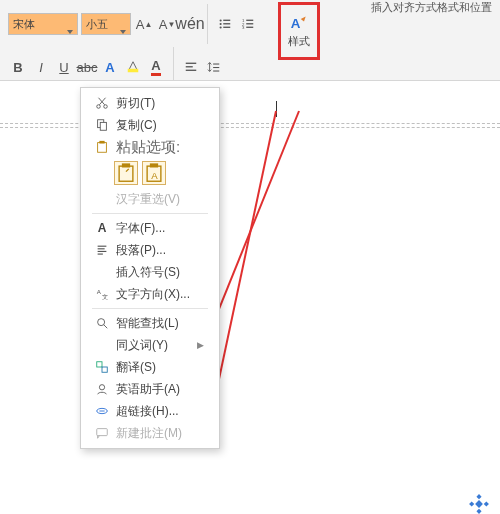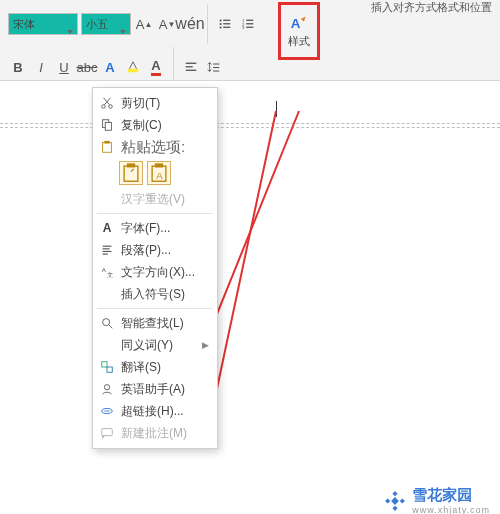--- a/index.html
+++ b/index.html
@@ -1,31 +1,31 @@
 <!DOCTYPE html>
 <html><head>
 <meta charset="utf-8">
 <style>
   html,body{margin:0;padding:0;width:500px;height:514px;font-family:"Microsoft YaHei",Arial,sans-serif;font-size:12px;color:#444;background:#fff;overflow:hidden}
   .ribbon{background:#f3f3f3;border-bottom:1px solid #d6d6d6;padding:4px 8px 6px 8px;position:relative;height:70px}
   .ribbon-row{display:flex;align-items:center;gap:3px;margin-bottom:3px}
-  .font-box,.size-box{background:#14b8a6;border:1px solid #c0c0c0;height:20px;line-height:20px;padding:0 4px;font-size:11px;display:flex;align-items:flex-end}
+  .font-box,.size-box{background:#fdba74;border:1px solid #c0c0c0;height:20px;line-height:20px;padding:0 4px;font-size:11px;display:flex;align-items:flex-end}
   .font-box{width:60px}.size-box{width:40px}
   .dd{width:0;height:0;border-left:3px solid transparent;border-right:3px solid transparent;border-top:4px solid #666;margin-left:auto}
   .ib{width:20px;height:20px;display:flex;align-items:center;justify-content:center;color:#555;font-size:13px;cursor:pointer}
   .ib svg{width:14px;height:14px}
   .sep{width:1px;height:40px;background:#d6d6d6;margin:0 4px}
   .style-btn{position:absolute;top:2px;left:278px;width:36px;height:52px;border:3px solid #e03030;display:flex;flex-direction:column;align-items:center;justify-content:center;font-size:11px;color:#444;background:#f3f3f3}
   .style-btn svg{width:20px;height:20px}
   .tab-row{position:absolute;top:0;right:8px;display:flex;font-size:11px;color:#555}
   .pagebg{position:relative;width:100%;height:444px;background:#fff}
   .ruler-line{position:absolute;top:42px;left:0;right:0;border-top:1px dashed #bfbfbf}
   .ruler-line2{position:absolute;top:46px;left:0;right:0;border-top:1px dashed #bfbfbf}
   .cursor-mark{position:absolute;top:20px;left:276px;width:1px;height:16px;background:#333}
-  .ctx{position:absolute;top:6px;left:92px;width:124px;background:#fff;border:1px solid #cfcfcf;box-shadow:2px 3px 8px rgba(0,0,0,.2);padding:4px 0;font-size:12px}
+  .ctx{position:absolute;top:6px;left:80px;width:124px;background:#fff;border:1px solid #cfcfcf;box-shadow:2px 3px 8px rgba(0,0,0,.2);padding:4px 7px;font-size:12px}
   .ctx .mi{display:flex;align-items:center;height:22px;padding:0 8px 0 6px;gap:6px;color:#444;cursor:pointer}
   .ctx .mi.disabled{color:#b0b0b0}
   .ctx .mi .ic{width:16px;height:16px;display:flex;align-items:center;justify-content:center;flex:none}
   .ctx .mi .ic svg{width:14px;height:14px}
   .ctx .hdr{background:#ededed;color:#6a6a6a;font-size:15px;height:20px;display:flex;align-items:center;padding-left:26px}
   .ctx .hr{height:1px;background:#e3e3e3;margin:3px 4px}
   .ctx .paste-row{display:flex;gap:4px;padding:3px 0 3px 26px}
   .ctx .paste-row .pb{width:22px;height:22px;border:1px solid #d8b060;background:#fff7e0;display:flex;align-items:center;justify-content:center}
   .ctx .sub{margin-left:auto;font-size:9px;color:#888}
   .arrow{position:absolute;background:#e03030;transform-origin:top center}
@@ -198,31 +198,31 @@
           <svg viewBox="0 0 16 16">
             <rect x="3" y="3" width="10" height="1.3" fill="#555"></rect>
             <rect x="3" y="6" width="8" height="1.3" fill="#555"></rect>
             <rect x="3" y="9" width="10" height="1.3" fill="#555"></rect>
             <rect x="3" y="12" width="6" height="1.3" fill="#555"></rect>
           </svg>
         </span>
       <span>段落(P)...</span>
     </div>
     <div class="mi">
+      <span class="ic"></span>
+        <span>插入符号(S)</span>
+    </div>
+    <div class="mi">
       <span class="ic">
           <svg viewBox="0 0 16 16">
             <text x="2" y="8" font-size="7" fill="#555">A</text>
             <text x="8" y="14" font-size="7" fill="#555">文</text>
           </svg>
         </span>
       <span>文字方向(X)...</span>
-    </div>
-    <div class="mi">
-      <span class="ic"></span>
-        <span>插入符号(S)</span>
     </div>
     <div class="hr"></div>
     <div class="mi">
       <span class="ic">
           <svg viewBox="0 0 16 16">
             <circle cx="7" cy="7" r="4" fill="none" stroke="#555"></circle>
             <path d="M10 10l4 4" stroke="#555"></path>
           </svg>
         </span>
       <span>智能查找(L)</span>
@@ -273,18 +273,14 @@
   <div class="wm">
     <svg class="logo" viewBox="0 0 24 24">
       <g fill="#3a7bd5">
           <rect x="10" y="2" width="4" height="4" transform="rotate(45 12 4)"></rect>
           <rect x="10" y="18" width="4" height="4" transform="rotate(45 12 20)"></rect>
           <rect x="2" y="10" width="4" height="4" transform="rotate(45 4 12)"></rect>
           <rect x="18" y="10" width="4" height="4" transform="rotate(45 20 12)"></rect>
           <rect x="9" y="9" width="6" height="6" transform="rotate(45 12 12)"></rect>
         </g>
     </svg>
-    <div>
-      <div class="t">雪花家园</div>
-      <div class="s">www.xhjaty.com</div>
-    </div>
   </div>
 </div>
 
 </body></html>

